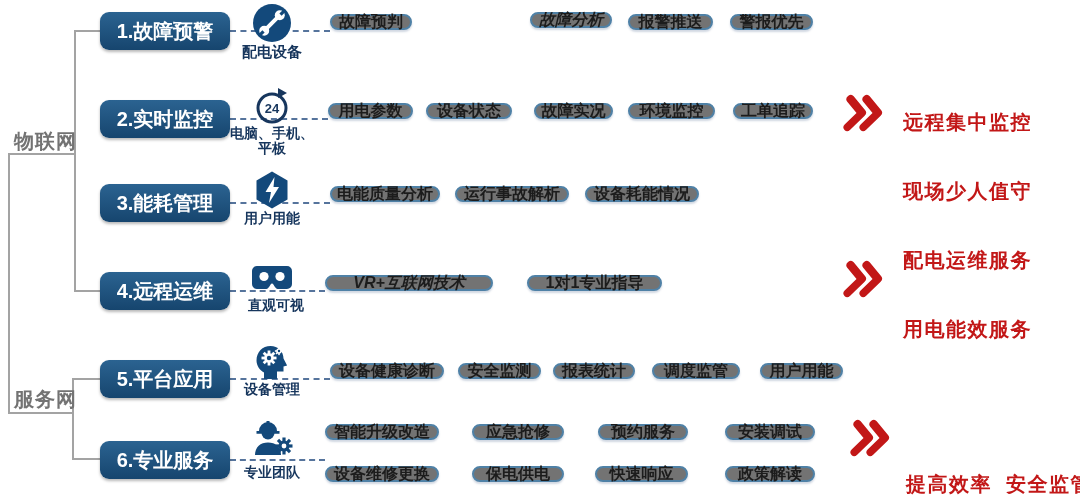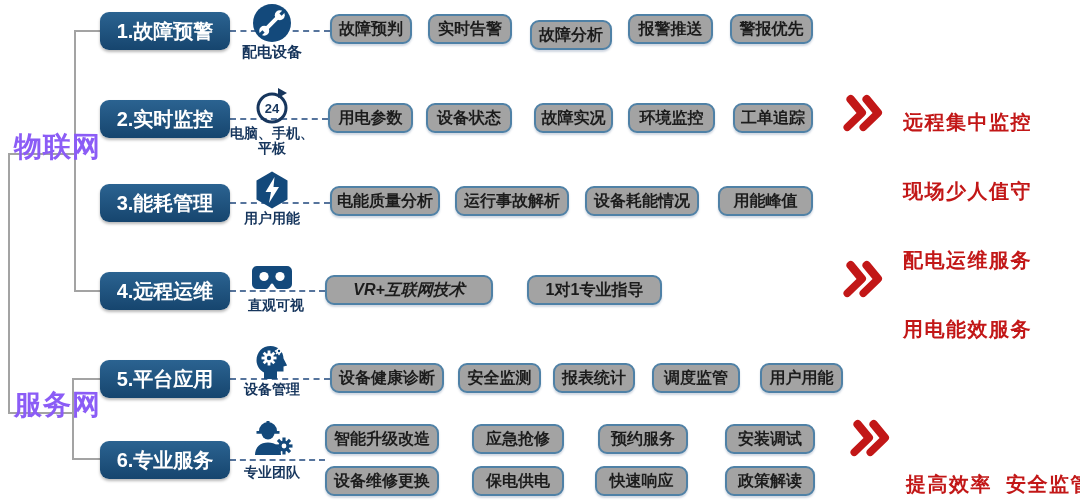--- a/index.html
+++ b/index.html
@@ -1,25 +1,25 @@
 <!DOCTYPE html>
 <html><head>
 <meta charset="utf-8">
 <style>
   html,body{margin:0;padding:0;background:#ffffff;}
   *{box-sizing:border-box;}
   .canvas{position:relative;width:1080px;height:504px;background:#ffffff;overflow:hidden;
           font-family:"Liberation Sans","DejaVu Sans",sans-serif;}
   .tree{position:absolute;background:#a3a3a3;}
-  .glabel{position:absolute;color:#8b5cf6;font-weight:bold;font-size:28px;letter-spacing:1px;}
+  .glabel{position:absolute;color:#737373;font-weight:bold;font-size:20px;letter-spacing:1px;}
   .cat{position:absolute;left:100px;width:130px;height:38px;border-radius:9px;
        background:linear-gradient(180deg,#2b6391,#16456e);color:#ffffff;font-weight:bold;
        font-size:20px;display:flex;align-items:center;justify-content:center;
        box-shadow:0 2px 3px rgba(0,0,0,.28);}
-  .feat{position:absolute;height:30px;background:#a3a3a3;border:2px solid #4f81a6;border-radius:9px;
+  .feat{position:absolute;height:16px;background:#737373;border:2px solid #4f81a6;border-radius:9px;
         color:#1c1c1c;font-weight:bold;font-size:16px;display:flex;align-items:center;
         justify-content:center;box-shadow:0 2px 2px rgba(70,100,140,.25);white-space:nowrap;}
   .dash{position:absolute;left:230px;border-top:2px dashed #56749c;height:0;}
   .icon{position:absolute;}
   .caption{position:absolute;color:#17365d;font-weight:bold;font-size:14px;text-align:center;line-height:15px;}
   .chev{position:absolute;width:40px;height:38px;}
   .red{position:absolute;color:#c21717;font-weight:bold;font-size:20px;line-height:23px;letter-spacing:1.5px;white-space:pre;}
 </style>
 </head>
 <body>
@@ -140,35 +140,33 @@
           <rect x="-1.6" y="-8.5" width="3.2" height="17" transform="rotate(-45)"></rect>
           <circle r="5.5"></circle>
         </g>
         <circle r="2.4" fill="#ffffff"></circle>
       </g>
     </svg>
   </div>
   <div class="caption" style="left:232px;top:465px;width:80px;">专业团队</div>
 
   <div class="feat" style="left:330px;top:14px;width:82px;">故障预判</div>
-  <div class="feat" style="left:428px;top:14px;width:84px;">实时告警</div>
-  <div class="feat" style="left:530px;top:20px;width:82px;">故障分析</div>
+  <div class="feat" style="left:530px;top:12px;width:82px;font-style:italic;">故障分析</div>
   <div class="feat" style="left:628px;top:14px;width:85px;">报警推送</div>
   <div class="feat" style="left:730px;top:14px;width:83px;">警报优先</div>
 
   <div class="feat" style="left:328px;top:103px;width:85px;">用电参数</div>
   <div class="feat" style="left:426px;top:103px;width:86px;">设备状态</div>
   <div class="feat" style="left:534px;top:103px;width:79px;">故障实况</div>
   <div class="feat" style="left:628px;top:103px;width:87px;">环境监控</div>
   <div class="feat" style="left:733px;top:103px;width:80px;">工单追踪</div>
 
   <div class="feat" style="left:330px;top:186px;width:110px;">电能质量分析</div>
   <div class="feat" style="left:455px;top:186px;width:114px;">运行事故解析</div>
   <div class="feat" style="left:585px;top:186px;width:114px;">设备耗能情况</div>
-  <div class="feat" style="left:718px;top:186px;width:95px;">用能峰值</div>
 
   <div class="feat" style="left:325px;top:275px;width:168px;font-style:italic;">VR+互联网技术</div>
   <div class="feat" style="left:527px;top:275px;width:135px;">1对1专业指导</div>
 
   <div class="feat" style="left:330px;top:363px;width:114px;">设备健康诊断</div>
   <div class="feat" style="left:458px;top:363px;width:83px;">安全监测</div>
   <div class="feat" style="left:553px;top:363px;width:82px;">报表统计</div>
   <div class="feat" style="left:652px;top:363px;width:88px;">调度监管</div>
   <div class="feat" style="left:760px;top:363px;width:83px;">用户用能</div>
 

